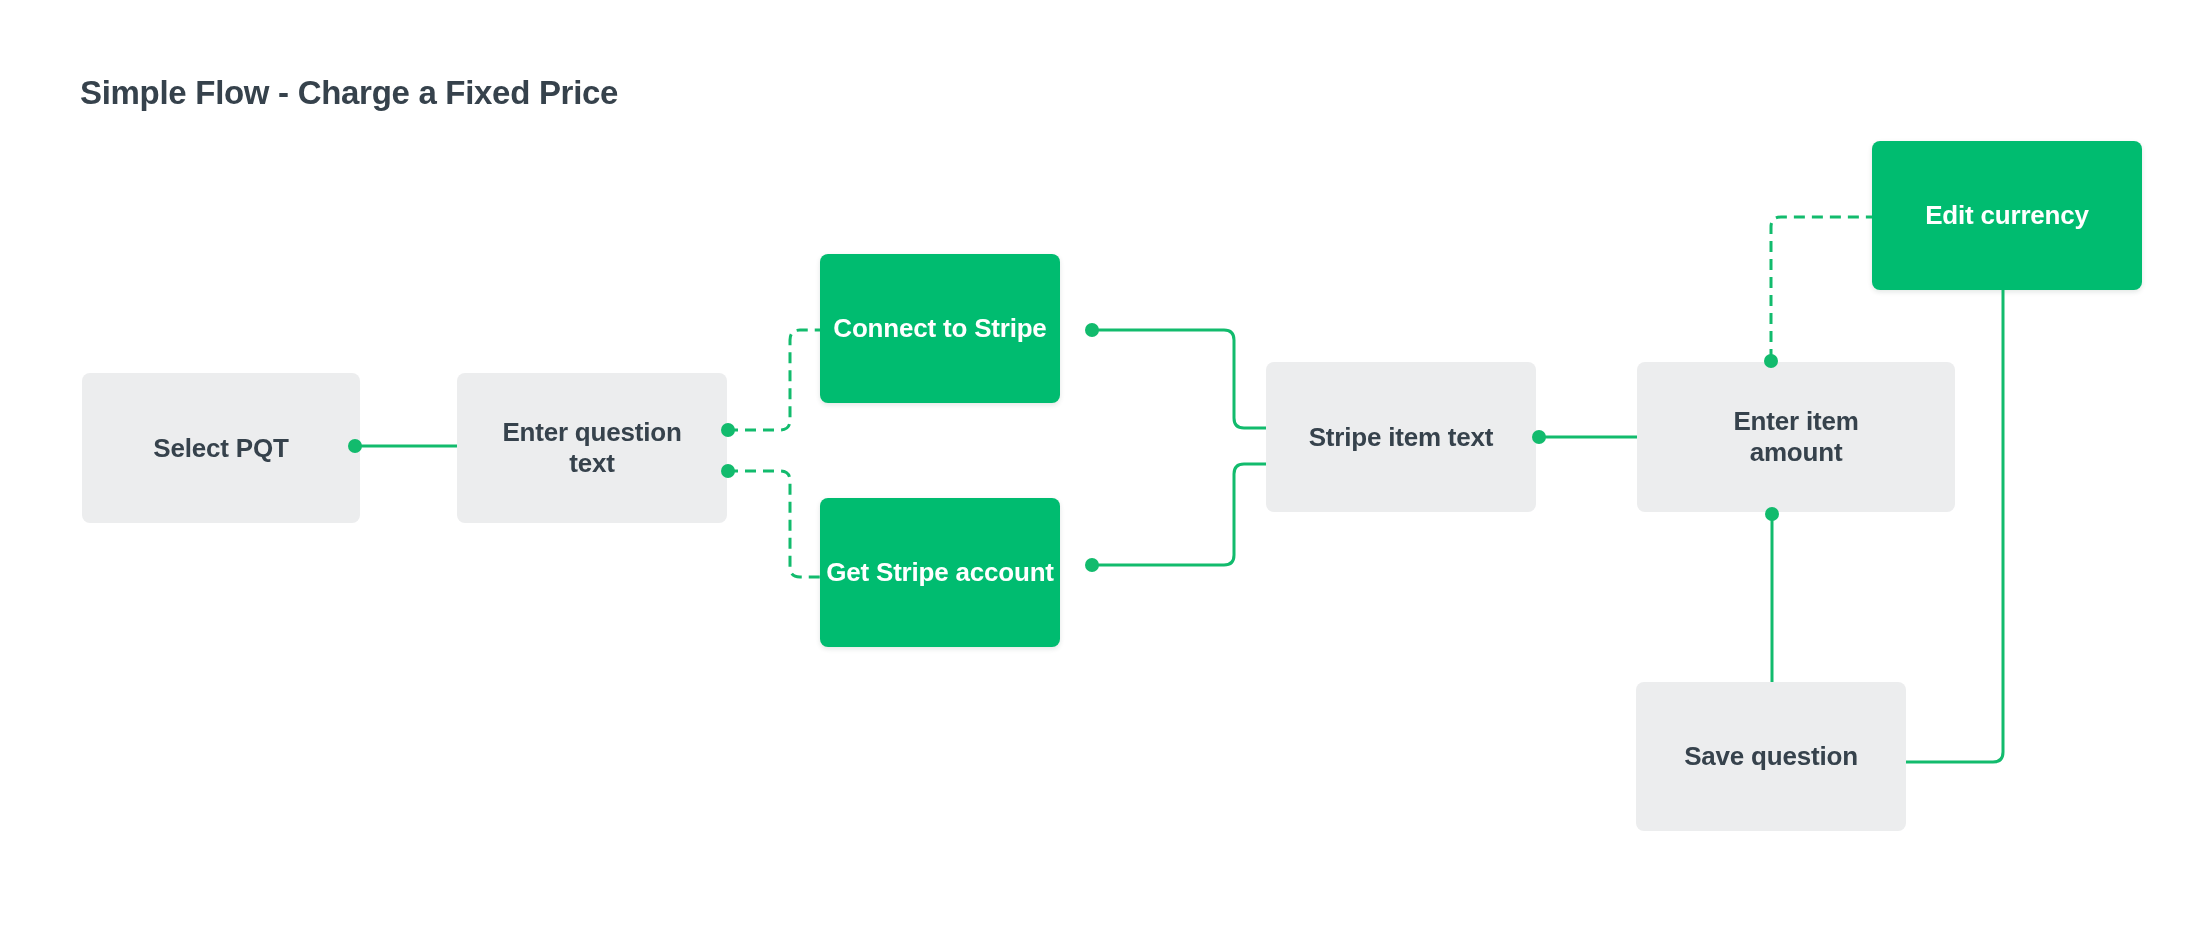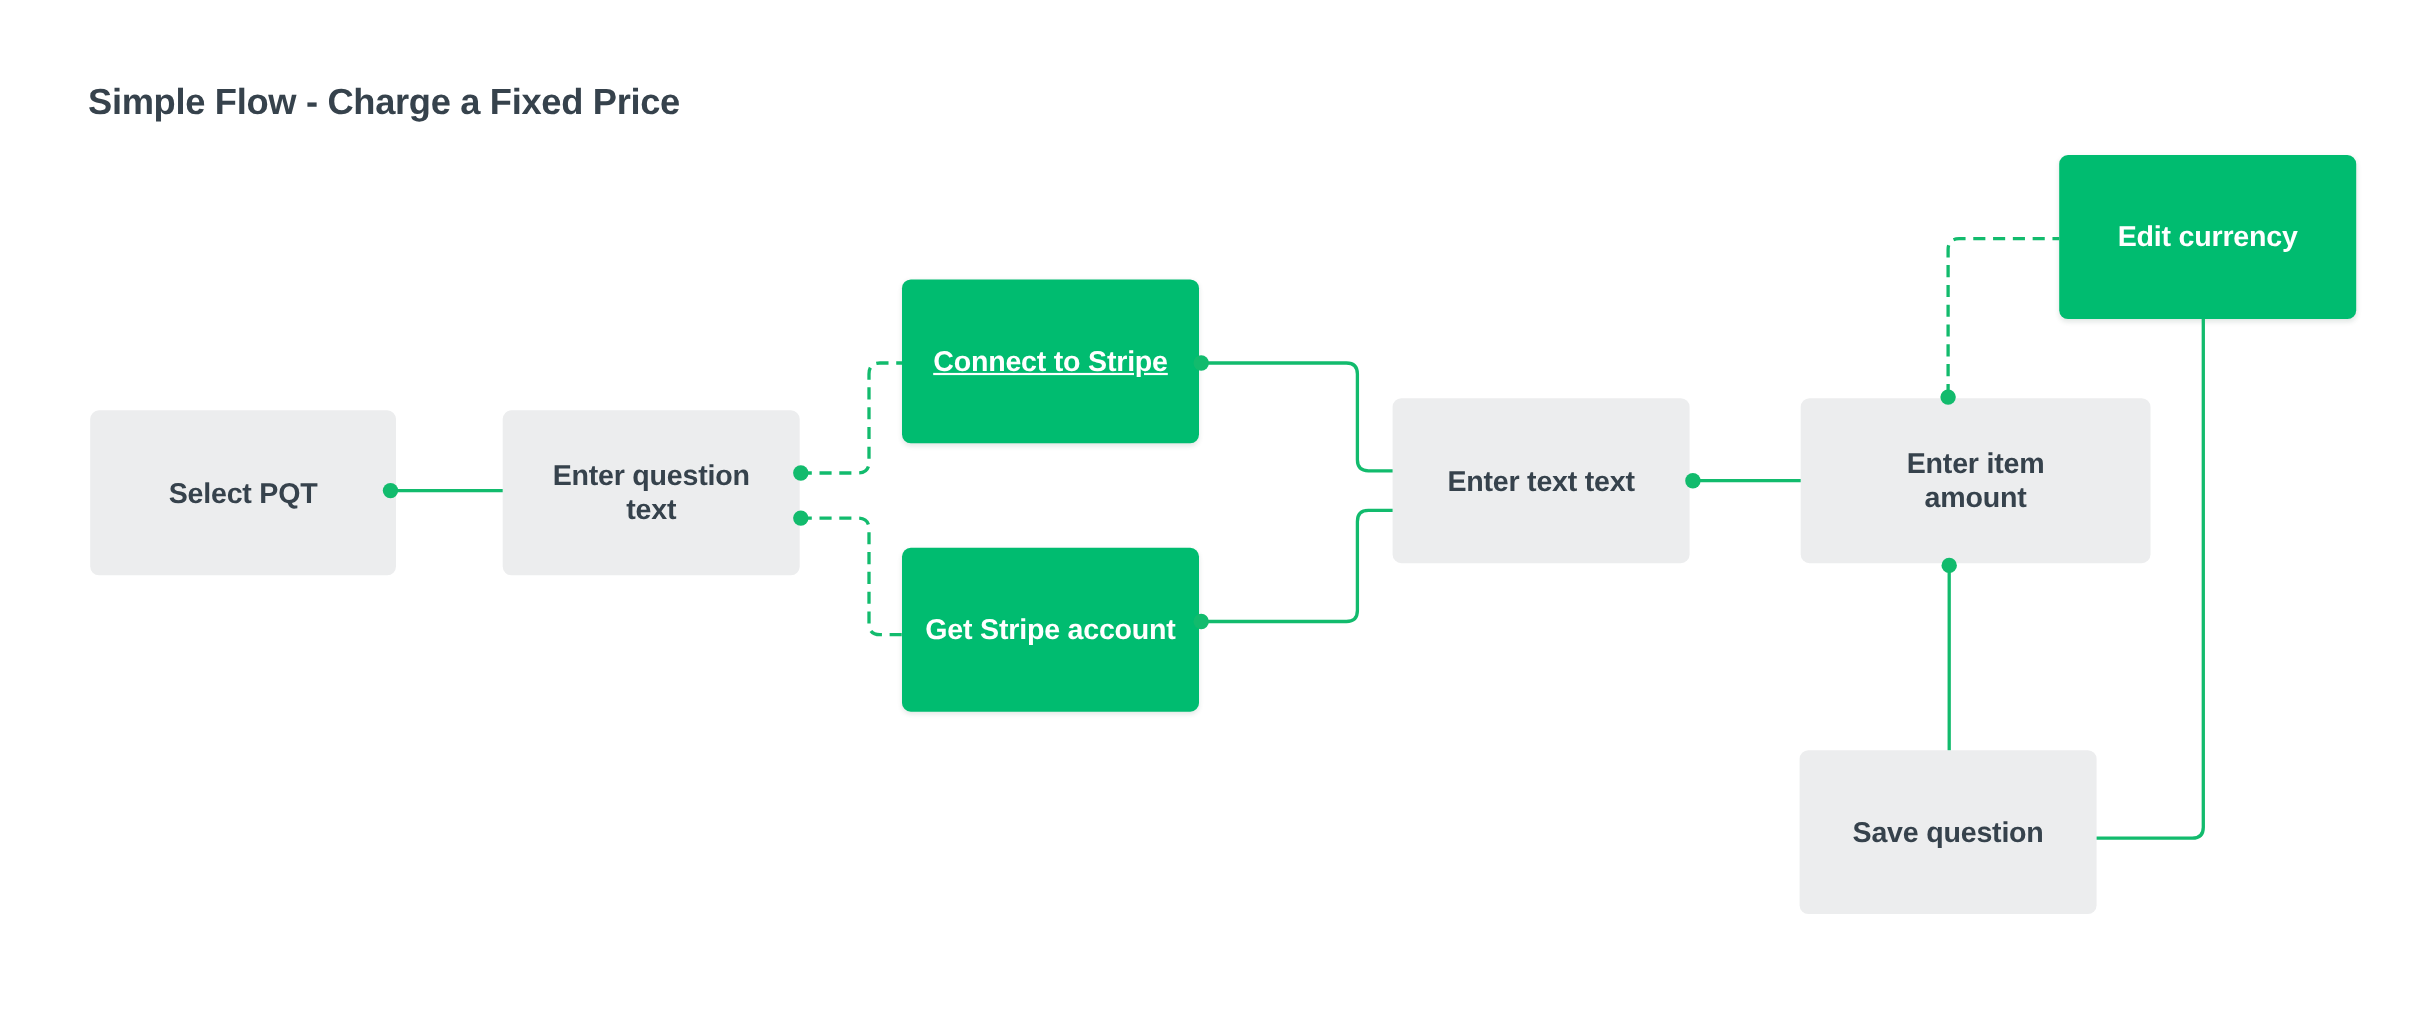--- a/index.html
+++ b/index.html
@@ -97,33 +97,33 @@
       <div class="node-label">
         <div>Select PQT</div>
       </div>
     </div>
     <div class="node gray" style="left: 457px; top: 373px; width: 270px; height: 150px;">
       <div class="node-label">
         <div>Enter question</div>
         <div>text</div>
       </div>
     </div>
-    <div class="node green" style="left: 820px; top: 254px; width: 270px; height: 149px; text-decoration: underline;">
+    <div class="node green" style="left: 820px; top: 254px; width: 240px; height: 149px;">
       <div class="node-label">
         <div>Connect to Stripe</div>
       </div>
     </div>
-    <div class="node green" style="left: 820px; top: 498px; width: 270px; height: 149px; text-align: center;">
+    <div class="node green" style="left: 820px; top: 498px; width: 240px; height: 149px; text-align: center;">
       <div class="node-label">
         <div>Get Stripe account</div>
       </div>
     </div>
     <div class="node gray" style="left: 1266px; top: 362px; width: 270px; height: 150px;">
       <div class="node-label">
-        <div>Enter text text</div>
+        <div>Stripe item text</div>
       </div>
     </div>
     <div class="node gray" style="left: 1637px; top: 362px; width: 318px; height: 150px;">
       <div class="node-label">
         <div>Enter item</div>
         <div>amount</div>
       </div>
     </div>
     <div class="node green" style="left: 1872px; top: 141px; width: 270px; height: 149px;">
       <div class="node-label">

